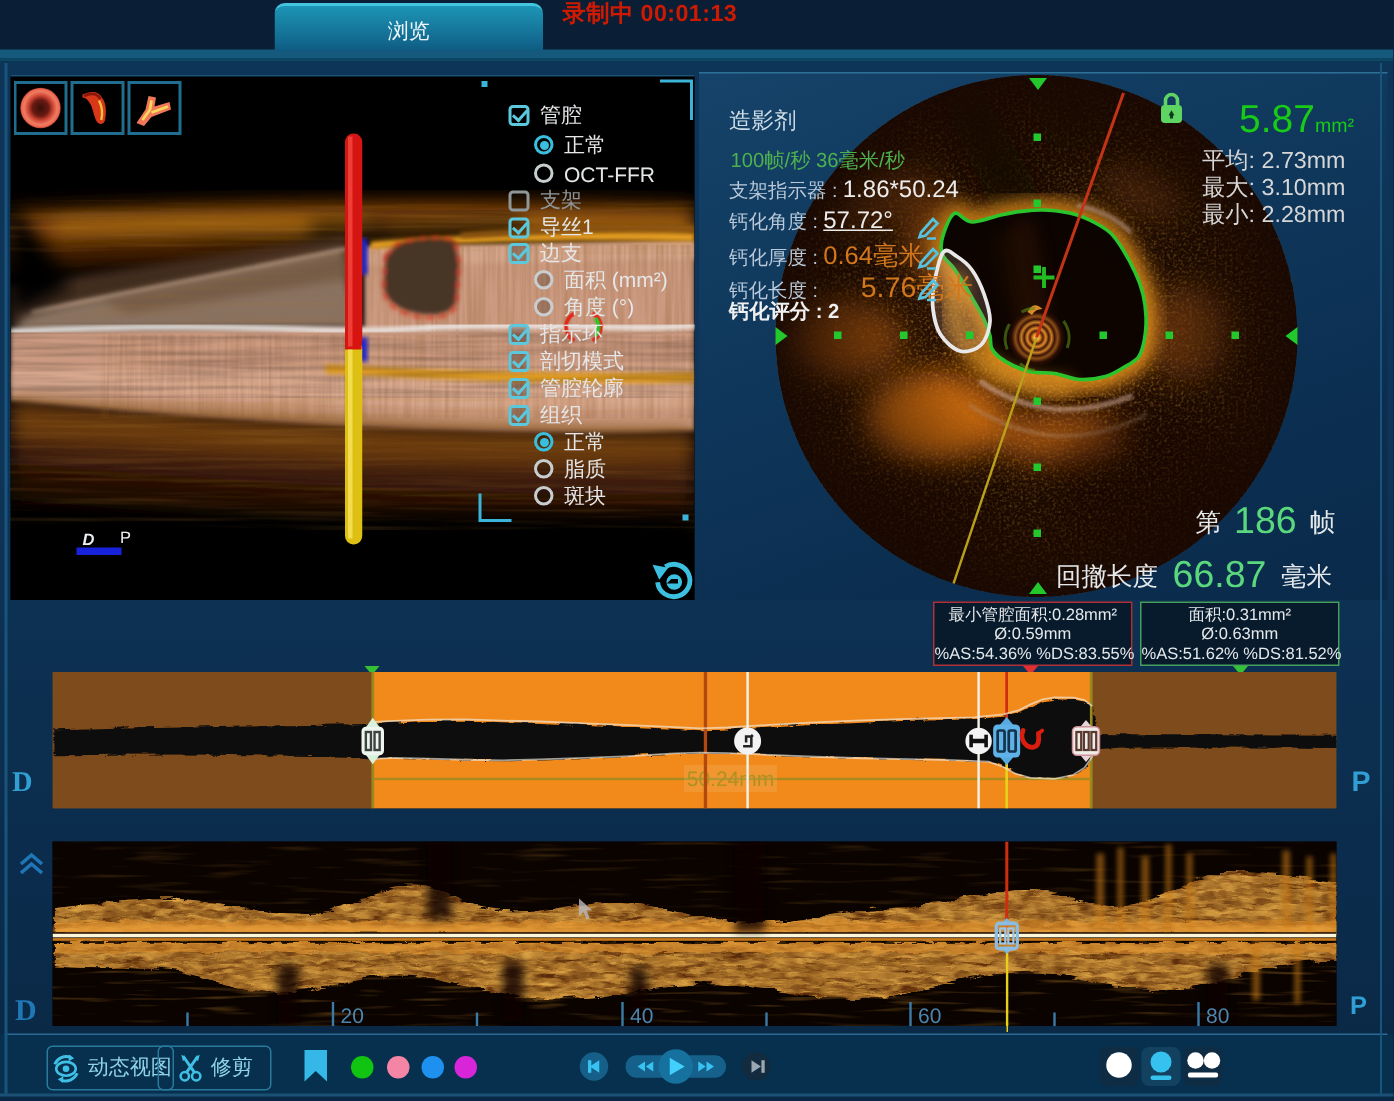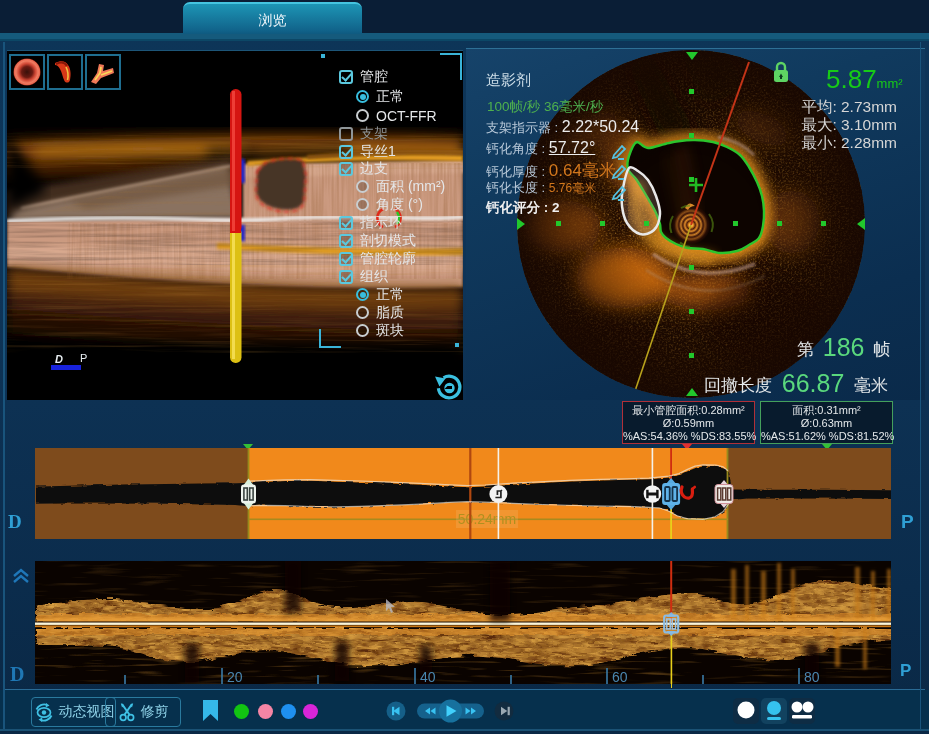--- a/index.html
+++ b/index.html
@@ -82,20 +82,21 @@
 .sqbtn { position:absolute; top:8px; width:26px; height:26px; border-radius:5px; background:#0e2c44; }
 </style>
 </head>
 <body>
 <div id="root">
 
   <div id="topbar"></div>
   <div id="tabband"></div>
   <div id="tabline"></div>
   <div class="tab" id="tab2">浏览</div>
+  <div id="rec">录制中 00:01:13</div>
 
   <div id="leftpanel">
     <svg width="456" height="350" style="position:absolute;left:0;top:0">
       <defs>
         <filter id="lb6">
             <feGaussianBlur stdDeviation="6"></feGaussianBlur>
           </filter>
         <filter id="lb3">
             <feGaussianBlur stdDeviation="3"></feGaussianBlur>
           </filter>
@@ -386,24 +387,24 @@
       <g fill="#22c82c">
         <path d="M226,12 l-6,-8 h12 Z"></path>
         <path d="M226,340 l-6,8 h12 Z"></path>
         <path d="M59,176 l-8,-6 v12 Z"></path>
         <path d="M391,176 l8,-6 v12 Z"></path>
       </g>
     </svg>
 
     <div class="rp-t" style="left:20px;top:23px;font-size:15px;color:#cfdfe9;">造影剂</div>
     <div class="rp-t" style="left:21px;top:50px;font-size:13.5px;color:#4eb04e;">100帧/秒 36毫米/秒</div>
-    <div class="rp-t" style="left:20px;top:70px;font-size:13px;color:#b9c9d9;">支架指示器 : <span style="font-size:16px;color:#ececec;">2.22*50.24</span></div>
+    <div class="rp-t" style="left:20px;top:70px;font-size:13px;color:#b9c9d9;">支架指示器 : <span style="font-size:16px;color:#ececec;">1.86*50.24</span></div>
     <div class="rp-t" style="left:20px;top:91px;font-size:13px;color:#b9c9d9;">钙化角度 : <span style="font-size:16px;color:#ececec;text-decoration:underline;">57.72°</span></div>
     <div class="rp-t" style="left:20px;top:111px;font-size:13px;color:#b9c9d9;">钙化厚度 : <span style="font-size:17px;color:#d2771c;">0.64毫米</span></div>
-    <div class="rp-t" style="left:20px;top:131px;font-size:13px;color:#b9c9d9;">钙化长度 : <span style="font-size:12px;color:#d2771c;">5.76毫米</span></div>
+    <div class="rp-t" style="left:20px;top:131px;font-size:13px;color:#b9c9d9;">钙化长度 : <span style="font-size:19px;color:#d2771c;margin-left:25px;">5.76毫米</span></div>
     <div class="rp-t" style="left:20px;top:151px;font-size:13.5px;color:#f0f0f0;font-weight:bold;">钙化评分 : 2</div>
 
     <svg width="20" height="20" class="rp-t" style="left:144px;top:95px">
         <path d="M4,12 L12,3 15,6 7,14 3,15 Z M8,16 h6" stroke="#55c2e2" stroke-width="1.8" fill="none"></path>
       </svg>
     <svg width="20" height="20" class="rp-t" style="left:144px;top:115px">
         <path d="M4,12 L12,3 15,6 7,14 3,15 Z M8,16 h6" stroke="#55c2e2" stroke-width="1.8" fill="none"></path>
       </svg>
     <svg width="20" height="20" class="rp-t" style="left:144px;top:136px">
         <path d="M4,12 L12,3 15,6 7,14 3,15 Z M8,16 h6" stroke="#55c2e2" stroke-width="1.8" fill="none"></path>

